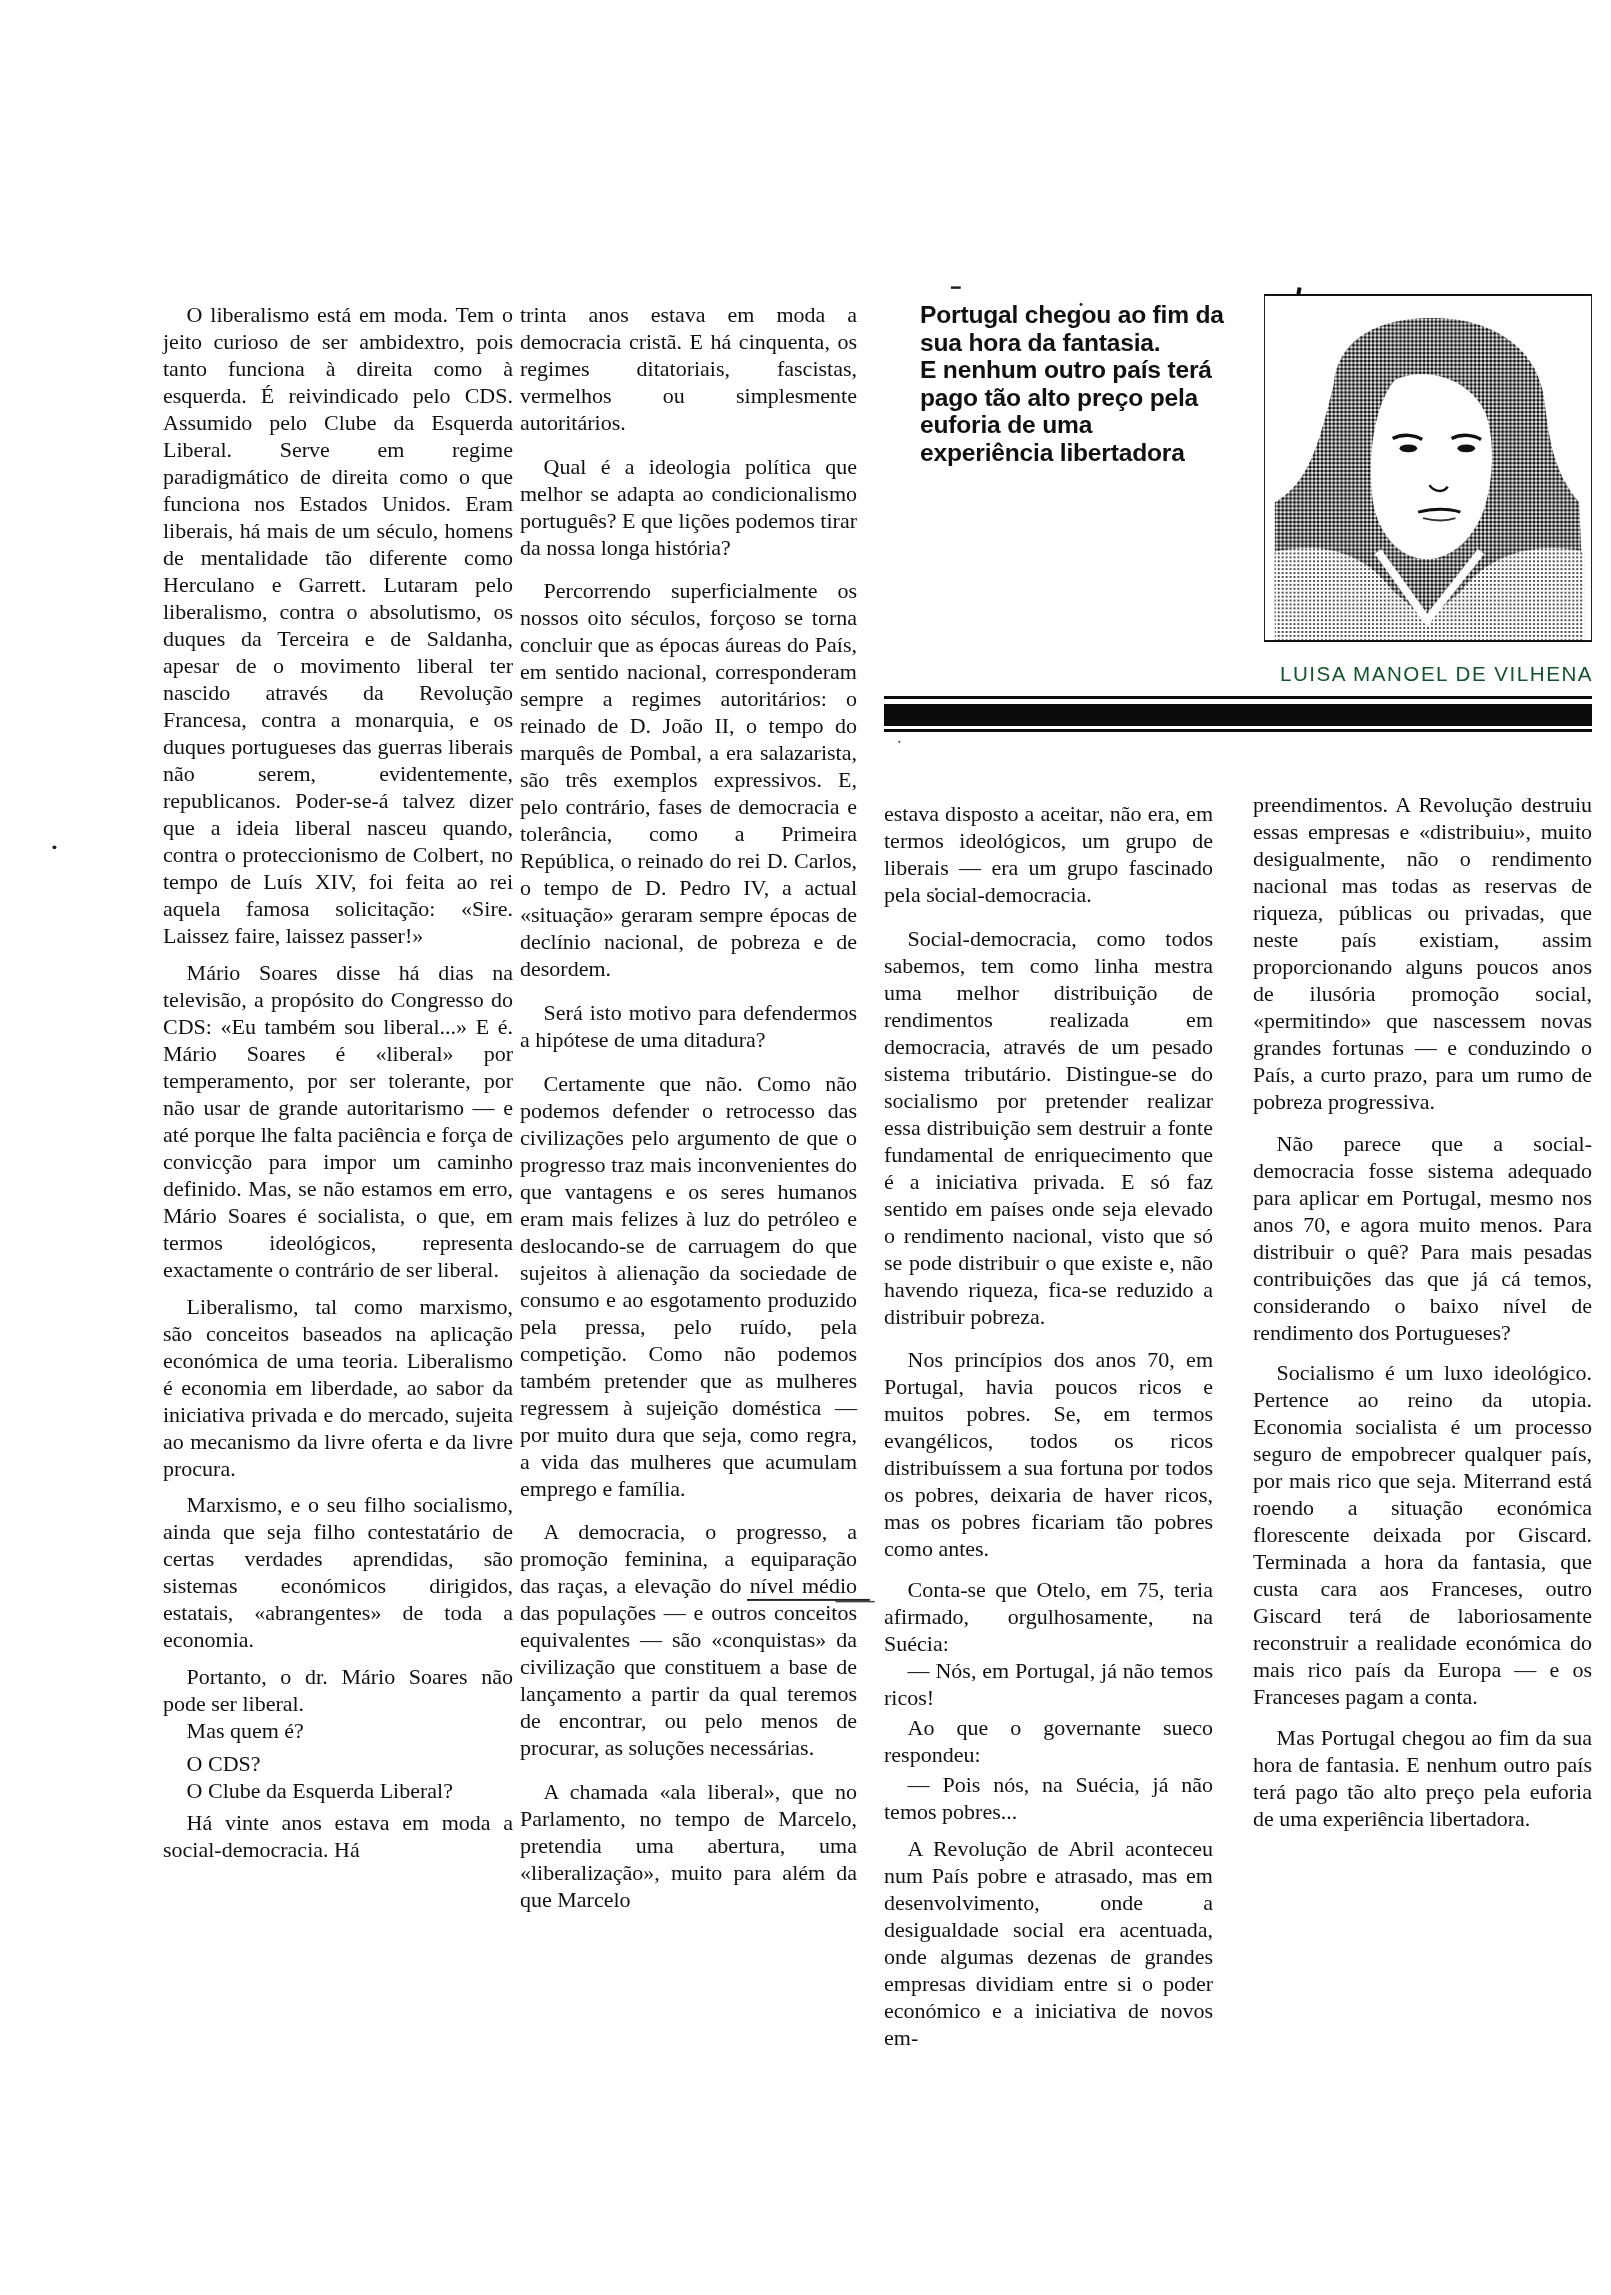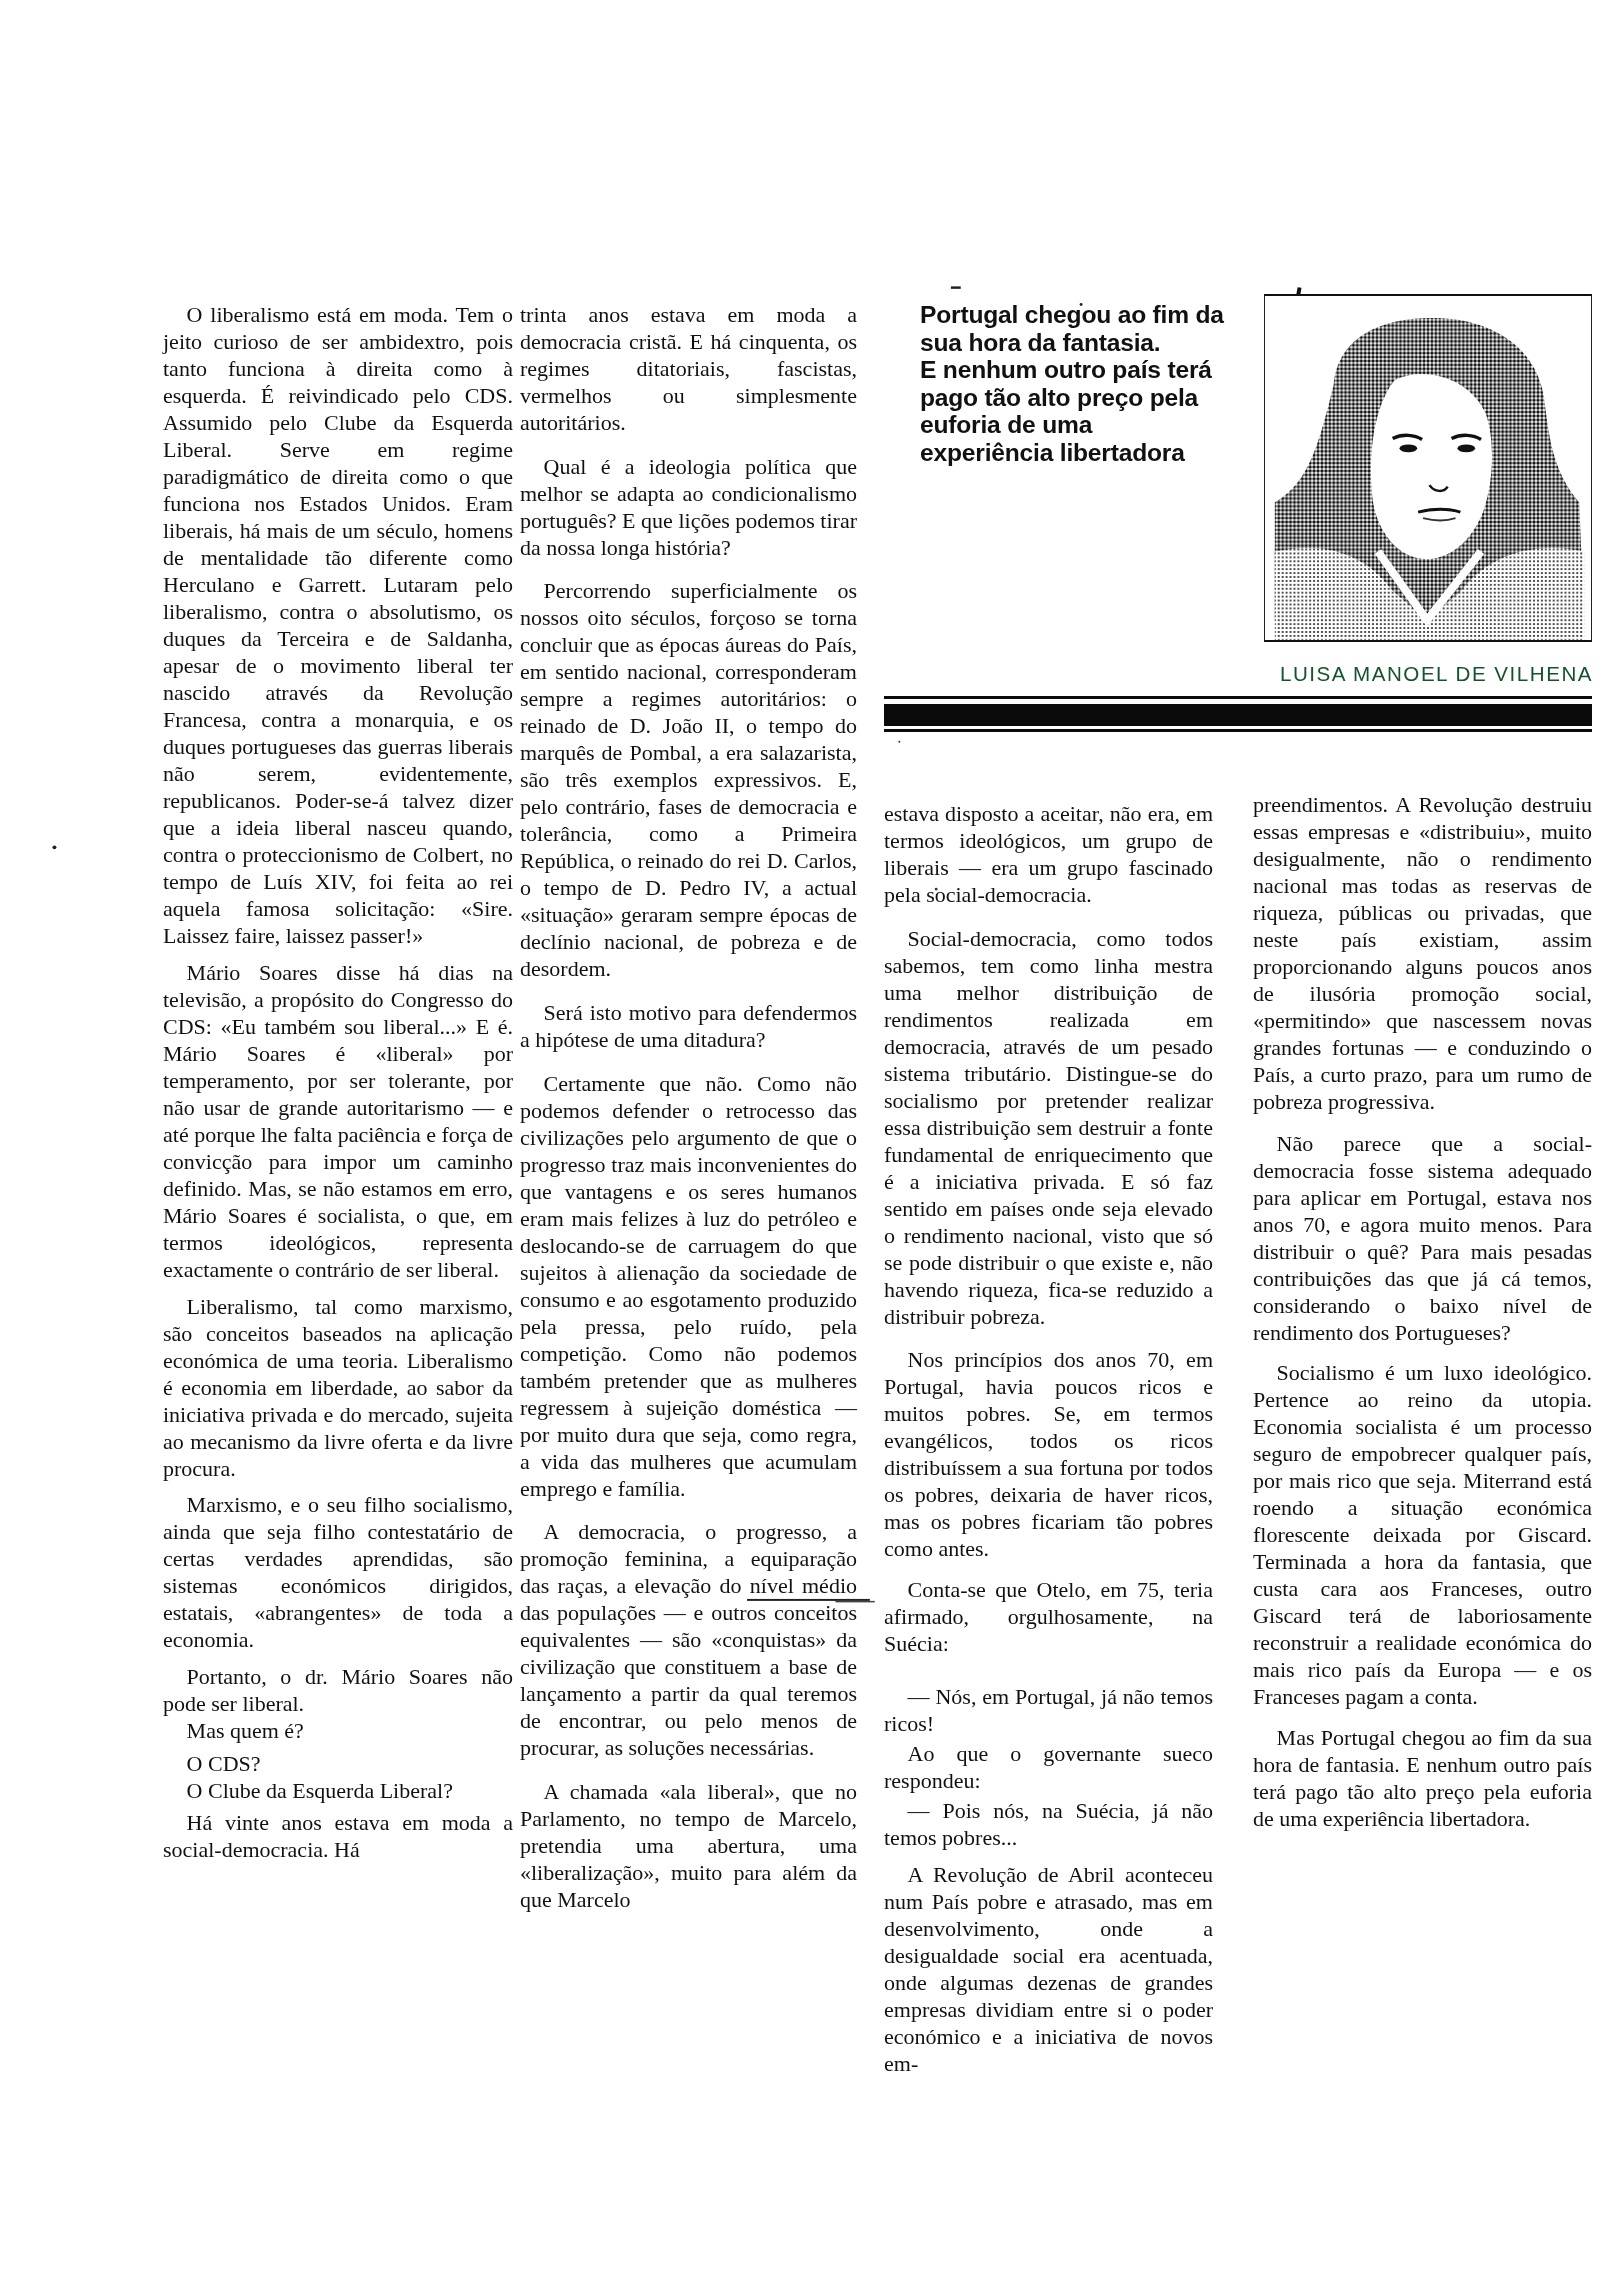--- a/index.html
+++ b/index.html
@@ -119,30 +119,30 @@
 <div class="byline">LUISA MANOEL DE VILHENA</div>
 
 <div id="rule-top" class="rule-bar"></div>
 <div id="rule-mid" class="rule-bar"></div>
 <div id="rule-bot" class="rule-bar"></div>
 
 <div id="col3" class="col">
   <p class="noindent" style="margin-bottom:16.7px">estava disposto a aceitar, não era, em termos ideológicos, um grupo de liberais — era um grupo fascinado pela social-democracia.</p>
   <p style="margin-bottom:16.7px">Social-democracia, como todos sabemos, tem como linha mestra uma melhor distribuição de rendimentos realizada em democracia, através de um pesado sistema tributário. Distingue-se do socialismo por pretender realizar essa distribuição sem destruir a fonte fundamental de enriquecimento que é a iniciativa privada. E só faz sentido em países onde seja elevado o rendimento nacional, visto que só se pode distribuir o que existe e, não havendo riqueza, fica-se reduzido a distribuir pobreza.</p>
   <p style="margin-bottom:13.8px">Nos princípios dos anos 70, em Portugal, havia poucos ricos e muitos pobres. Se, em termos evangélicos, todos os ricos distribuíssem a sua fortuna por todos os pobres, deixaria de haver ricos, mas os pobres ficariam tão pobres como antes.</p>
-  <p style="margin-bottom:26px">Conta-se que Otelo, em 75, teria afirmado, orgulhosamente, na Suécia:</p>
+  <p style="margin-bottom:0">Conta-se que Otelo, em 75, teria afirmado, orgulhosamente, na Suécia:</p>
   <p style="margin-bottom:2.9px">— Nós, em Portugal, já não temos ricos!</p>
   <p style="margin-bottom:2.9px">Ao que o governante sueco respondeu:</p>
   <p style="margin-bottom:9.8px">— Pois nós, na Suécia, já não temos pobres...</p>
   <p>A Revolução de Abril aconteceu num País pobre e atrasado, mas em desenvolvimento, onde a desigualdade social era acentuada, onde algumas dezenas de grandes empresas dividiam entre si o poder económico e a iniciativa de novos em-</p>
 </div>
 
 <div id="col4" class="col">
   <p class="noindent" style="margin-bottom:14.7px">preendimentos. A Revolução destruiu essas empresas e «distribuiu», muito desigualmente, não o rendimento nacional mas todas as reservas de riqueza, públicas ou privadas, que neste país existiam, assim proporcionando alguns poucos anos de ilusória promoção social, «permitindo» que nascessem novas grandes fortunas — e conduzindo o País, a curto prazo, para um rumo de pobreza progressiva.</p>
-  <p style="margin-bottom:13.8px">Não parece que a social-democracia fosse sistema adequado para aplicar em Portugal, estava nos anos 70, e agora muito menos. Para distribuir o quê? Para mais pesadas contribuições das que já cá temos, considerando o baixo nível de rendimento dos Portugueses?</p>
+  <p style="margin-bottom:13.8px">Não parece que a social-democracia fosse sistema adequado para aplicar em Portugal, mesmo nos anos 70, e agora muito menos. Para distribuir o quê? Para mais pesadas contribuições das que já cá temos, considerando o baixo nível de rendimento dos Portugueses?</p>
   <p style="margin-bottom:13.8px">Socialismo é um luxo ideológico. Pertence ao reino da utopia. Economia socialista é um processo seguro de empobrecer qualquer país, por mais rico que seja. Miterrand está roendo a situação económica florescente deixada por Giscard. Terminada a hora da fantasia, que custa cara aos Franceses, outro Giscard terá de laboriosamente reconstruir a realidade económica do mais rico país da Europa — e os Franceses pagam a conta.</p>
   <p style="margin-bottom:17px">Mas Portugal chegou ao fim da sua hora de fantasia. E nenhum outro país terá pago tão alto preço pela euforia de uma experiência libertadora.</p>
 </div>
 
 <svg class="specks" width="1612" height="2295" viewBox="0 0 3280 4672">
   <circle cx="110" cy="1725" r="4" fill="#222"></circle>
   <circle cx="1905" cy="1810" r="3" fill="#333"></circle>
   <circle cx="1830" cy="1510" r="2" fill="#333"></circle>
   <circle cx="2200" cy="620" r="3" fill="#222"></circle>
   <rect x="1935" y="583" width="20" height="5" fill="#222"></rect>

